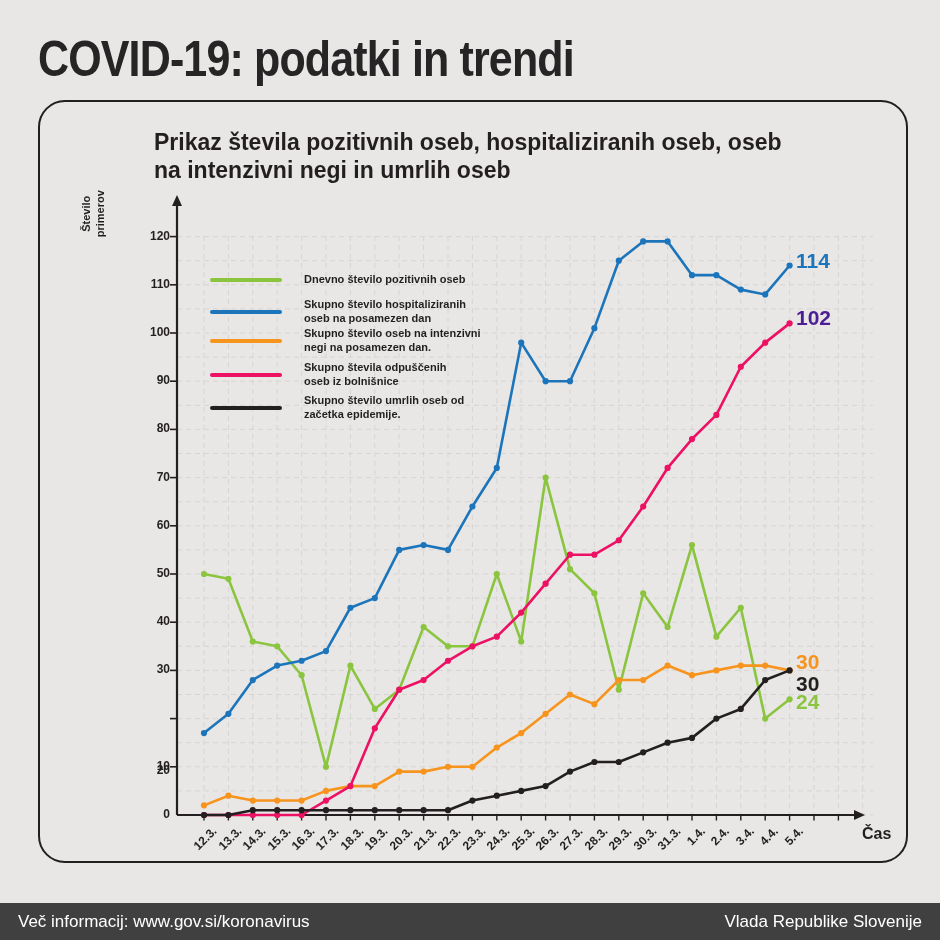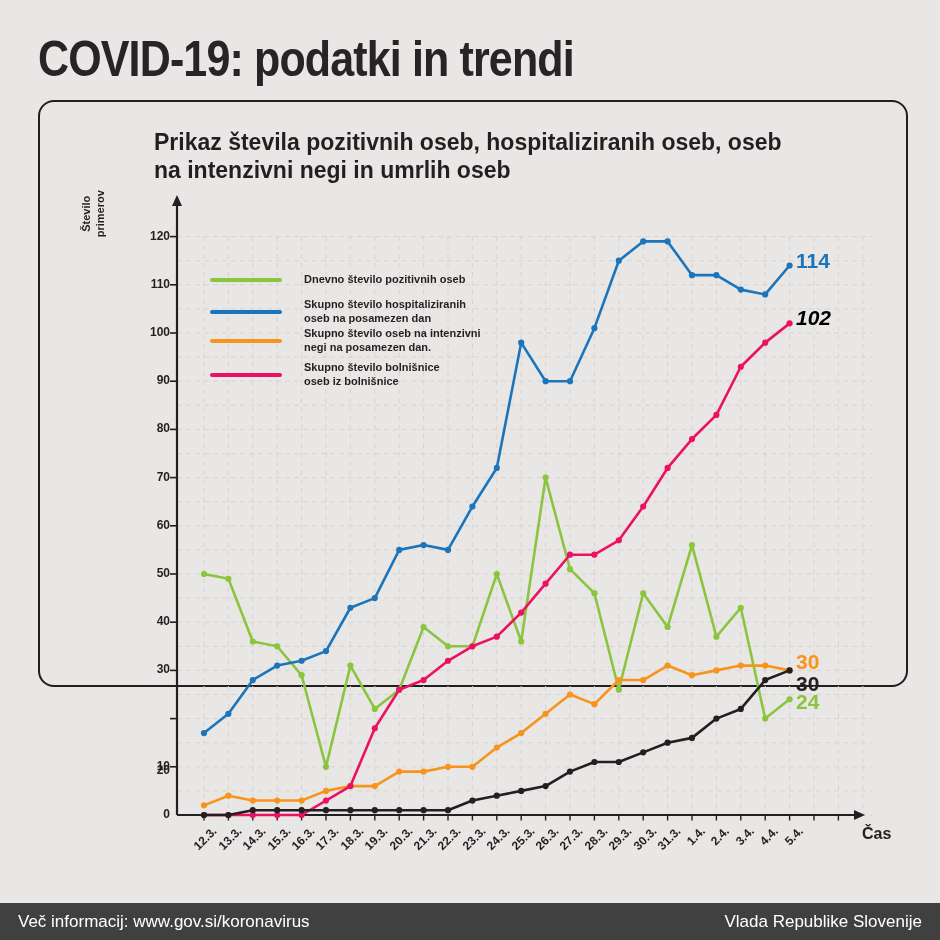--- a/index.html
+++ b/index.html
@@ -4,22 +4,22 @@
 <style>
   html,body{margin:0;padding:0;width:940px;height:940px;overflow:hidden;
     background:#e8e7e5;font-family:"Liberation Sans",sans-serif;color:#231f20;}
   .page{position:absolute;inset:0;width:940px;height:940px;}
 
   .main-title{position:absolute;left:38px;top:30px;font-size:50px;font-weight:bold;
     letter-spacing:-1px;transform:scaleX(.86);transform-origin:left center;white-space:nowrap;color:#262425;}
   .updated{position:absolute;right:34px;top:32px;text-align:right;color:#f7941d;
     font-weight:bold;font-size:20px;line-height:1.22;}
 
-  .chart-box{position:absolute;left:38px;top:100px;width:870px;height:587px;
-    border:2.5px solid #231f20;border-radius:16px;box-sizing:border-box;}
+  .chart-box{position:absolute;left:38px;top:100px;width:870px;height:763px;
+    border:2.5px solid #231f20;border-radius:27px;box-sizing:border-box;}
   .chart-inner{position:absolute;inset:0;}
   .chart-title{position:absolute;left:114px;top:26px;font-size:23px;font-weight:bold;
     line-height:1.22;white-space:pre-line;}
   .y-axis-label{position:absolute;left:18px;top:98px;width:72px;transform:rotate(-90deg);
     transform-origin:center center;font-size:11px;font-weight:bold;text-align:center;line-height:1.25;}
   svg.plot{position:absolute;left:0;top:0;}
 
   .ytick{position:absolute;width:34px;text-align:right;font-size:12px;font-weight:bold;}
   .xtick{position:absolute;top:722px;font-size:12px;font-weight:bold;white-space:nowrap;
     transform:rotate(-45deg);transform-origin:top right;}
@@ -312,42 +312,47 @@
           <div class="xtick" style="right: 232.4px;">31.3.</div>
           <div class="xtick" style="right: 208px;">1.4.</div>
           <div class="xtick" style="right: 183.6px;">2.4.</div>
           <div class="xtick" style="right: 159.2px;">3.4.</div>
           <div class="xtick" style="right: 134.8px;">4.4.</div>
           <div class="xtick" style="right: 110.4px;">5.4.</div>
           <div class="xlab" style="left: 822px; top: 723px;">Čas</div>
           <div class="endlab" style="left: 756px; top: 590.32px; color: rgb(139, 197, 63);">24</div>
           <div class="endlab" style="left: 756px; top: 148.52px; color: rgb(28, 117, 187);">114</div>
           <div class="endlab" style="left: 756px; top: 550.4px; color: rgb(247, 148, 29);">30</div>
-          <div class="endlab" style="left: 756px; top: 206.36px; color: #000000; font-style: italic;">102</div>
+          <div class="endlab" style="left: 756px; top: 206.36px; color: #4c1d95;">102</div>
           <div class="endlab" style="left: 756px; top: 572.4px; color: rgb(35, 31, 32);">30</div>
         </div>
       <div class="legend" id="legend">
           <div class="legend-row" style="top: 196px;">
             <span class="legend-swatch" style="background: rgb(28, 117, 187);"></span>
             <span class="legend-label">Skupno število hospitaliziranih
 oseb na posamezen dan</span>
           </div>
           <div class="legend-row" style="top: 171px;">
             <span class="legend-swatch" style="background: rgb(139, 197, 63);"></span>
             <span class="legend-label">Dnevno število pozitivnih oseb</span>
           </div>
           <div class="legend-row" style="top: 225px;">
             <span class="legend-swatch" style="background: rgb(247, 148, 29);"></span>
             <span class="legend-label">Skupno število oseb na intenzivni
 negi na posamezen dan.</span>
           </div>
           <div class="legend-row" style="top: 259px;">
             <span class="legend-swatch" style="background: rgb(237, 17, 100);"></span>
-            <span class="legend-label">Skupno število bolnišnice
+            <span class="legend-label">Skupno števila odpuščenih
 oseb iz bolnišnice</span>
+          </div>
+          <div class="legend-row" style="top: 292px;">
+            <span class="legend-swatch" style="background: rgb(35, 31, 32);"></span>
+            <span class="legend-label">Skupno število umrlih oseb od
+začetka epidemije.</span>
           </div>
         </div>
     </div>
   </div>
 
   <div class="footer">
     <div>Več informacij: www.gov.si/koronavirus</div>
     <div>Vlada Republike Slovenije</div>
   </div>
 

